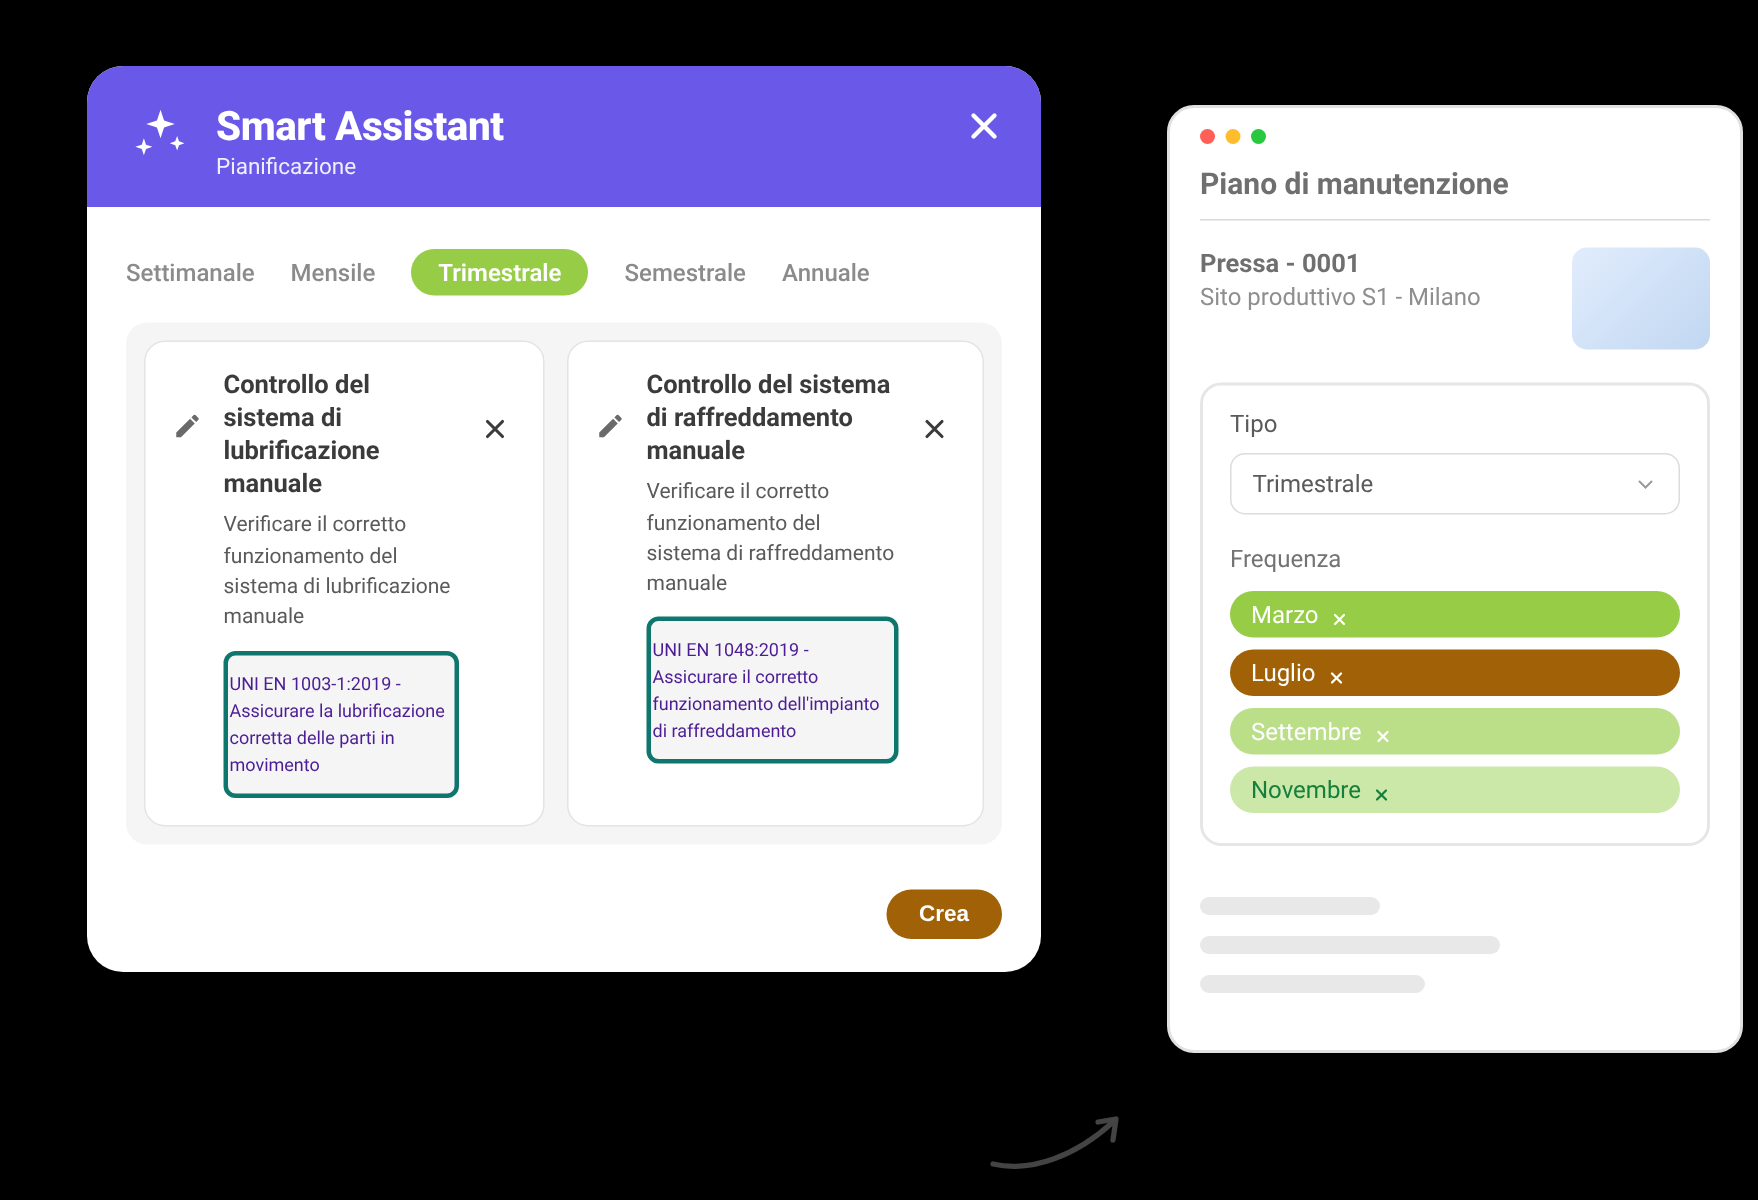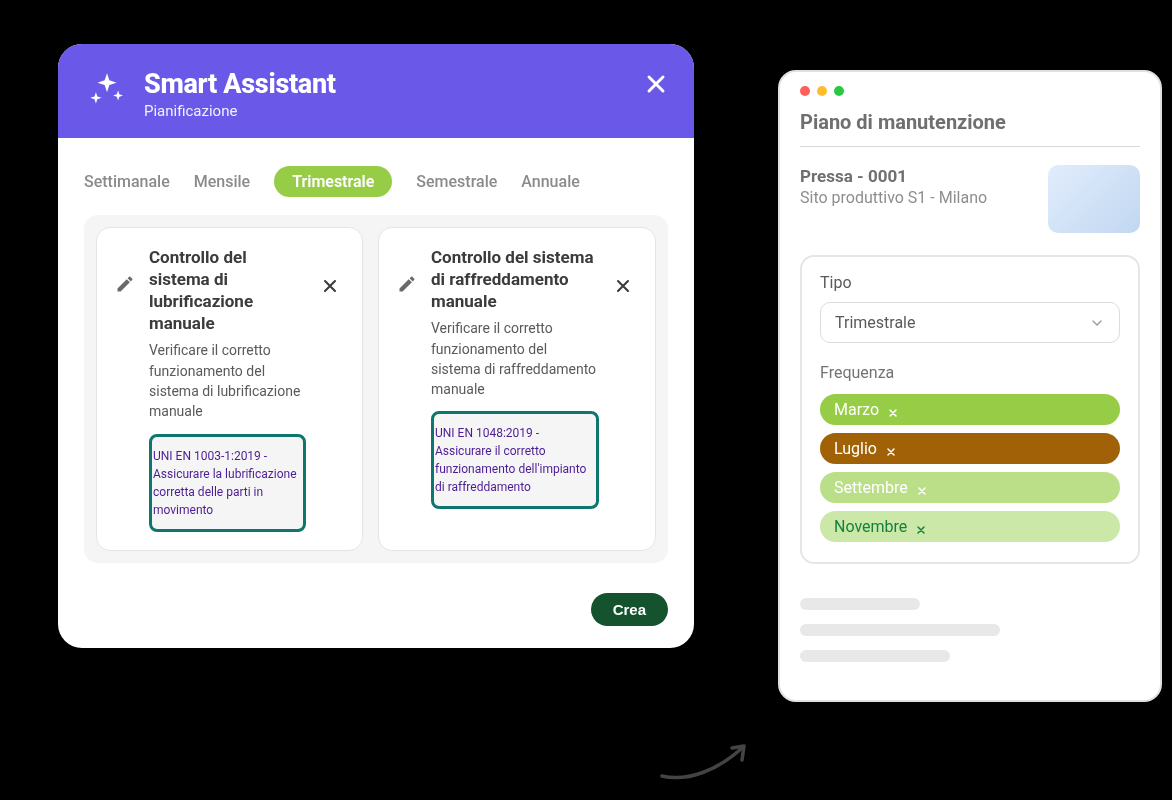--- a/index.html
+++ b/index.html
@@ -24,21 +24,21 @@
     .items-wrap { background: #f5f5f5; border-radius: 14px; padding: 12px; display: flex; flex-direction: row; gap: 15px; }
     .item-card { background: #fff; border: 1px solid #e4e4e4; border-radius: 14px; padding: 18px 22px 18px 18px; display: flex; align-items: flex-start; gap: 14px; position: relative; }
     .item-edit { width: 20px; height: 20px; color: #6a6a6a; flex: 0 0 auto; margin-top: 28px; cursor: pointer; }
     .item-content { flex: 1; display: flex; flex-direction: column; }
     .item-title { font-size: 17px; font-weight: 700; color: #3b3b3b; margin-bottom: 6px; line-height: 1.3; }
     .item-desc { font-size: 14px; color: #5a5a5a; line-height: 1.45; margin-bottom: 12px; }
     .item-norm { background: #f5f5f5; border: 3px solid #0f766e; border-radius: 8px; padding: 10px 1px; font-size: 12px; color: #4c1d95; line-height: 1.5; }
     .item-close { width: 20px; height: 20px; color: #3b3b3b; flex: 0 0 auto; margin-top: 30px; cursor: pointer; }
     
     .modal-footer { padding: 12px 26px 22px 26px; display: flex; justify-content: flex-end; }
-    .create-btn { background: #14532d; color: #fff; border: none; padding: 8px 22px; border-radius: 20px; font-size: 15px; font-weight: 600; cursor: pointer; }
+    .create-btn { background: #a16207; color: #fff; border: none; padding: 8px 22px; border-radius: 20px; font-size: 15px; font-weight: 600; cursor: pointer; }
     
     
     .side-window { position: absolute; left: 778px; top: 70px; width: 384px; background: #fff; border: 2px solid #e1e1e1; border-radius: 18px; padding: 14px 20px 24px 20px; }
     .window-controls { display: flex; gap: 7px; margin-bottom: 14px; }
     .wc-dot { width: 10px; height: 10px; border-radius: 50%; }
     .wc-red { background: #ff5f57; }
     .wc-yellow { background: #ffbd2e; }
     .wc-green { background: #28c940; }
     .side-title { font-size: 20px; font-weight: 700; color: #6f6f6f; border-bottom: 1px solid #d9d9d9; padding-bottom: 12px; margin-bottom: 18px; }
     .asset-row { display: flex; gap: 16px; margin-bottom: 22px; }

